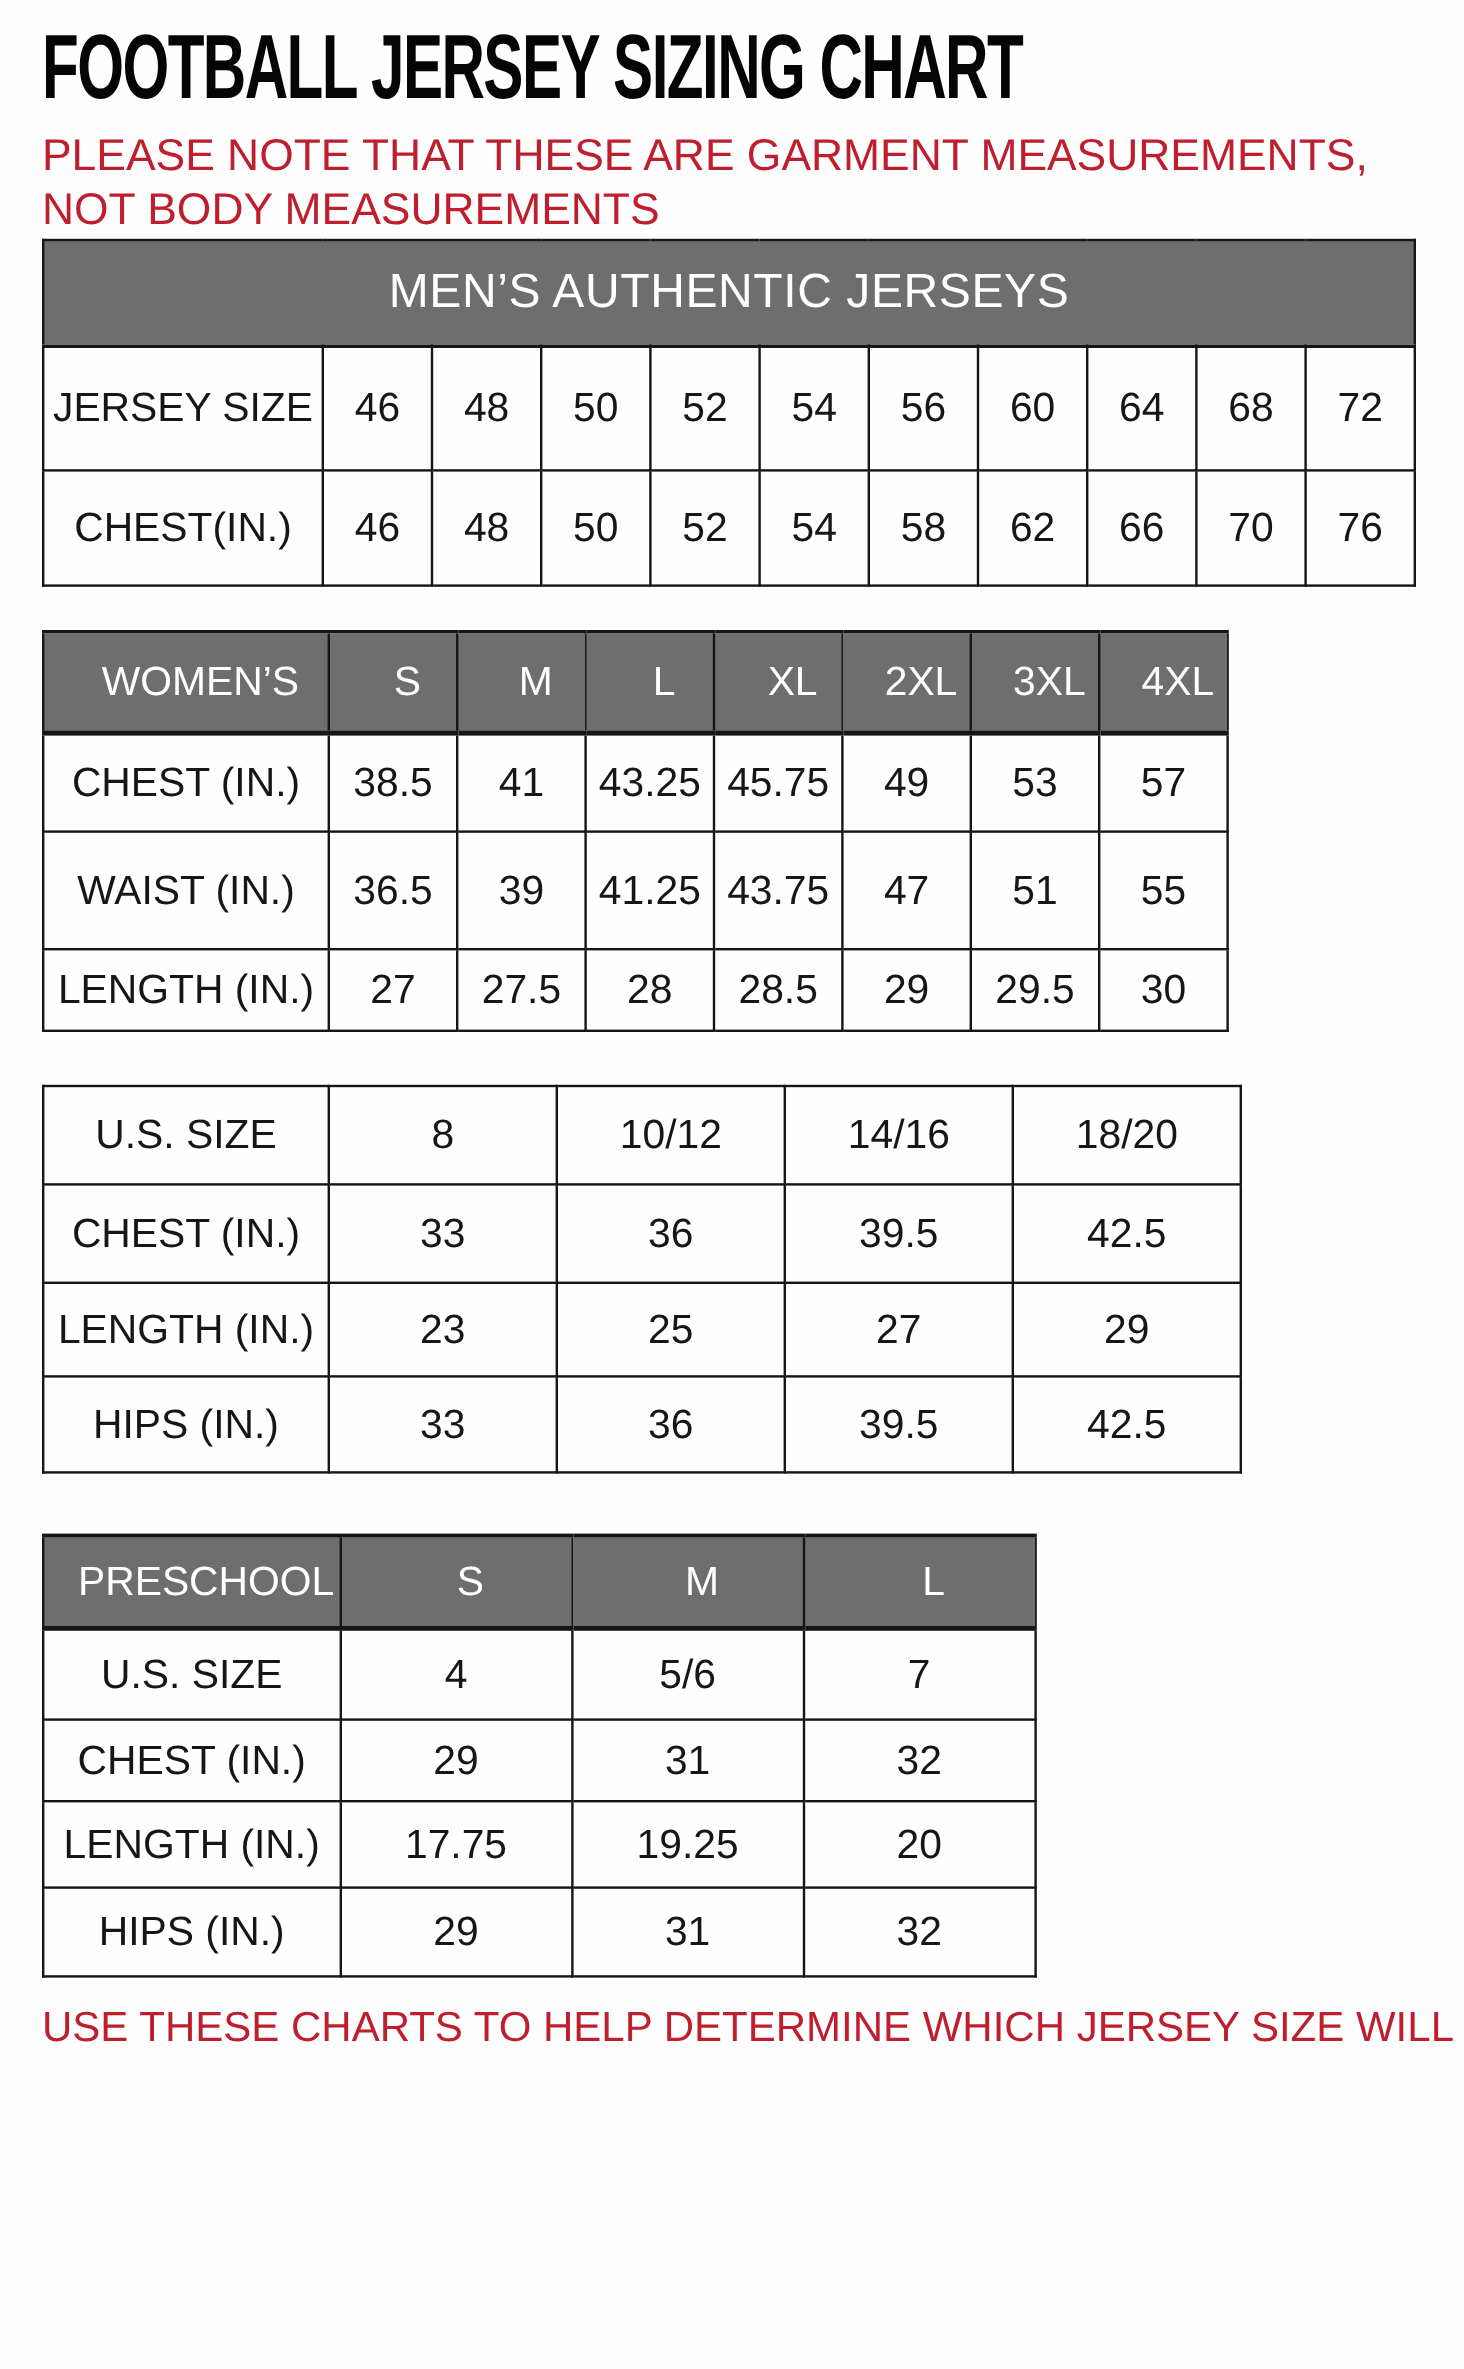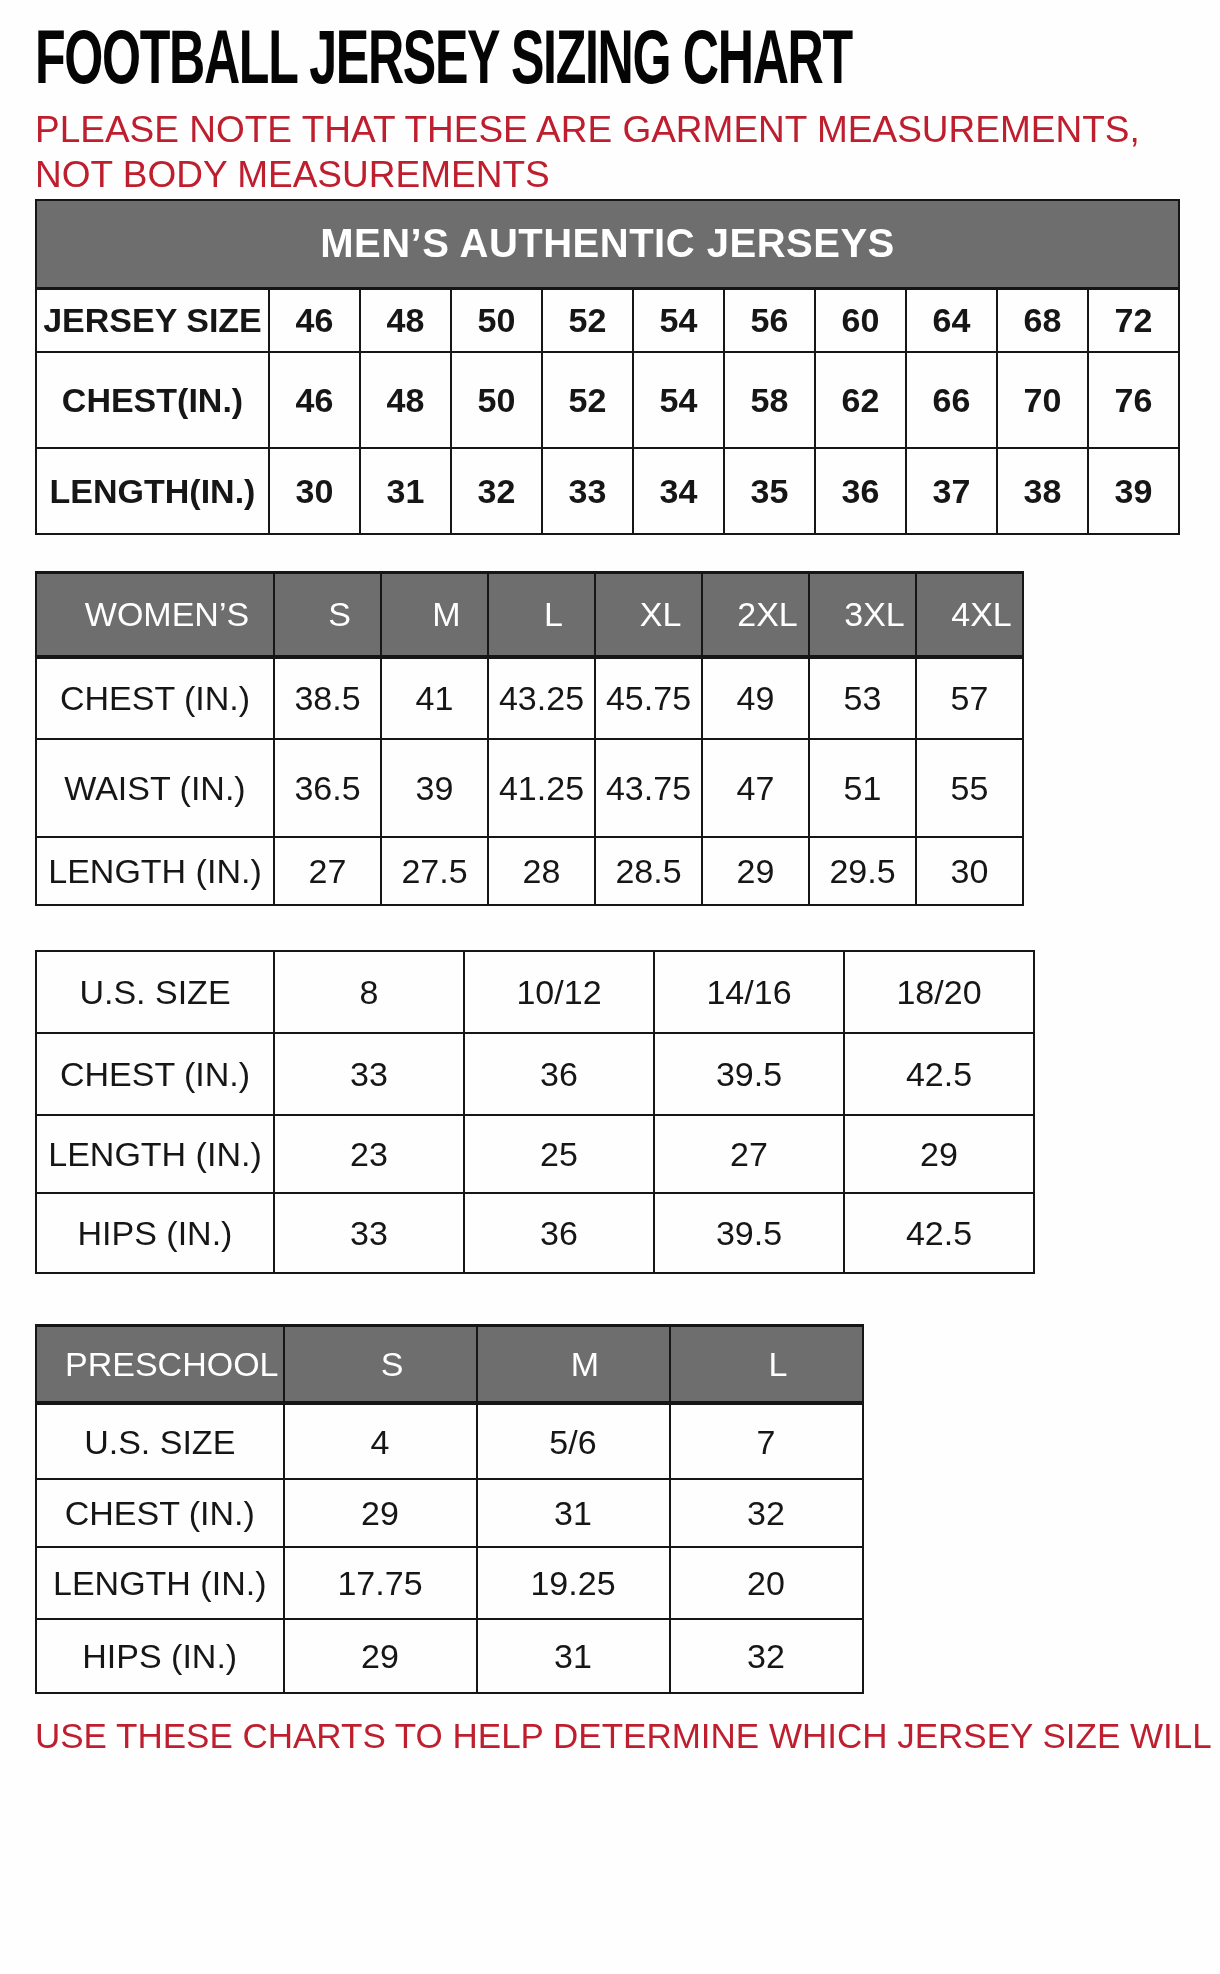--- a/index.html
+++ b/index.html
@@ -56,21 +56,21 @@
     letter-spacing:0.5px;
     border-bottom:3px solid var(--ink);
   }
   .gray-row td{
     background:var(--gray);
     color:#fff;
     border-top:3px solid var(--ink);
     border-bottom:4px solid var(--ink);
     padding-left:28px;
   }
-  .mens-table{margin-top:2px;font-weight:bold;}
+  .mens-table{margin-top:2px;}
   .womens-table{margin-top:36px;}
   .boys-table{margin-top:44px;}
   .preschool-table{margin-top:50px;}
   .footer-note{
     margin-top:22px;
     color:var(--red);
     font-size:35px;
     white-space:nowrap;
     font-weight:400;
   }
@@ -93,21 +93,21 @@
         <col style="width: 91px;">
         <col style="width: 91px;">
         <col style="width: 91px;">
         <col style="width: 91px;">
         <col style="width: 91px;">
       </colgroup>
       <tbody>
         <tr style="height: 88px;">
           <td class="banner-cell" colspan="11">MEN’S AUTHENTIC JERSEYS</td>
         </tr>
-        <tr style="height: 64px;">
+        <tr style="height: 104px;">
           <td>JERSEY SIZE</td>
           <td>46</td>
           <td>48</td>
           <td>50</td>
           <td>52</td>
           <td>54</td>
           <td>56</td>
           <td>60</td>
           <td>64</td>
           <td>68</td>
@@ -119,33 +119,20 @@
           <td>48</td>
           <td>50</td>
           <td>52</td>
           <td>54</td>
           <td>58</td>
           <td>62</td>
           <td>66</td>
           <td>70</td>
           <td>76</td>
         </tr>
-        <tr style="height: 86px;">
-          <td>LENGTH(IN.)</td>
-          <td>30</td>
-          <td>31</td>
-          <td>32</td>
-          <td>33</td>
-          <td>34</td>
-          <td>35</td>
-          <td>36</td>
-          <td>37</td>
-          <td>38</td>
-          <td>39</td>
-        </tr>
       </tbody>
     </table>
   <table class="womens-table">
       <colgroup>
         <col style="width: 238px;">
         <col style="width: 107px;">
         <col style="width: 107px;">
         <col style="width: 107px;">
         <col style="width: 107px;">
         <col style="width: 107px;">

